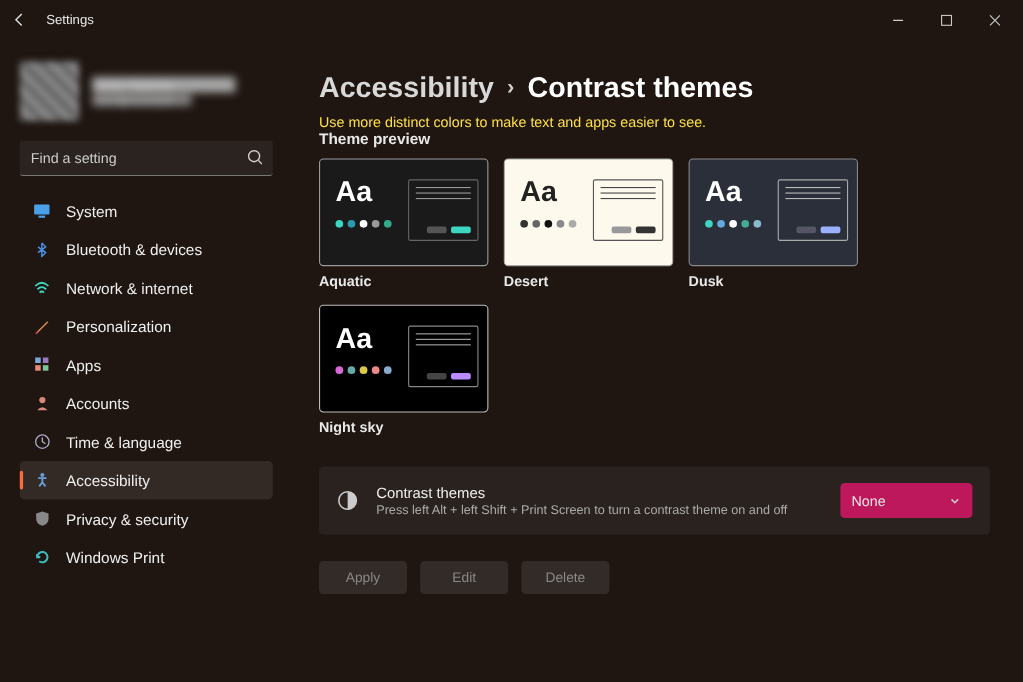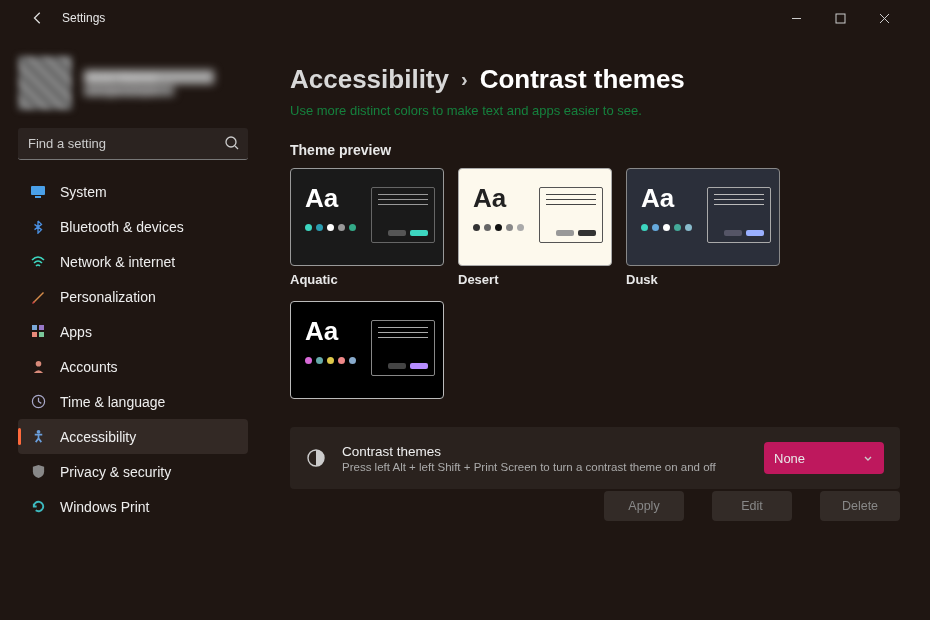--- a/index.html
+++ b/index.html
@@ -5,21 +5,21 @@
   * { box-sizing: border-box; margin: 0; padding: 0; }
   body {
     width: 930px; height: 620px; overflow: hidden;
     background: #1f1612;
     color: #e8e8e8;
     font-family: "Segoe UI", sans-serif;
     font-size: 13px;
     display: flex; flex-direction: column;
   }
   .titlebar {
-    height: 36px; display: flex; align-items: center; padding: 0 24px;
+    height: 36px; display: flex; align-items: center; padding: 0 4px;
   }
   .back-btn { width:28px; height:28px; display:flex; align-items:center; justify-content:center; cursor:pointer; }
   .title { margin-left: 10px; font-size: 12px; }
   .win-controls { margin-left:auto; display:flex; gap: 0px; }
   .win-btn { width: 44px; height:28px; display:flex; align-items:center; justify-content:center; cursor:pointer; }
   .body { flex:1; display:flex; }
   .sidebar { width: 260px; padding: 10px 12px 28px 18px; display:flex; flex-direction:column; }
   .user { display:flex; align-items:center; gap:12px; margin: 10px 0 18px 0; }
   .avatar { width:54px; height:54px; background:#555; border-radius:0; filter: blur(3px); background-image: repeating-linear-gradient(45deg,#666 0 6px,#888 6px 12px);}
   .user-text { display:flex; flex-direction:column; gap:2px; filter: blur(4px); }
@@ -46,21 +46,21 @@
     content:""; position:absolute; left:0; top:9px; bottom:9px; width:3px;
     background:#ff6a3c; border-radius:2px;
   }
   .nav-icon { width:16px; height:16px; display:flex; align-items:center; justify-content:center; }
 
   .main { flex:1; padding: 28px 30px 10px 30px; position:relative;}
   .crumbs { font-size: 26px; font-weight:600; display:flex; align-items:center; gap:12px; margin-bottom:8px;}
   .crumb-parent { color:#d8d8d8; cursor:pointer; }
   .crumb-sep { font-size: 20px; color:#ccc;}
   .crumb-current { color:#fff; }
-  .subhead { font-size:13px; color:#15803d; margin-bottom: 24px; }
+  .subhead { font-size:13px; color:#fde047; }
   .section-label { font-size:14px; font-weight:600; margin-bottom: 10px; }
 
   .themes { display:flex; flex-wrap:wrap; gap: 14px; max-width: 560px;}
   .theme-tile { display:flex; flex-direction:column; gap:6px; cursor:pointer;}
   .preview {
     width: 154px; height: 98px; border:1px solid #888; border-radius:4px;
     position:relative; padding: 14px;
   }
   .pv-aa { font-size:26px; font-weight:600; }
   .pv-dots { display:flex; gap:4px; margin-top:10px; }
@@ -98,21 +98,21 @@
   }
   .card-icon { width:20px; height:20px; }
   .card-text { display:flex; flex-direction:column; gap:2px; flex:1; }
   .card-title { font-size:13.5px; font-weight:400; color:#eee; }
   .card-sub { font-size:11.5px; color:#aaa; }
   .dropdown {
     width: 120px; height:32px; background:#be185d; border-radius:4px;
     display:flex; align-items:center; justify-content:space-between;
     padding: 0 10px; cursor:pointer; font-size:13px;
   }
-  .action-row { display:flex; gap:28px; justify-content:flex-end; margin-top:2px;}
+  .action-row { display:flex; gap:12px; justify-content:flex-start; margin-top:24px;}
   .btn {
     min-width: 80px; height:30px; border-radius:4px; border:none;
     background:#332b27; color:#888; font-size:12.5px; cursor:pointer;
   }
   svg { display:block; }
 </style>
 </head>
 <body>
 
 <div class="titlebar">
@@ -355,20 +355,21 @@
                 <div></div>
                 <div></div>
                 <div></div>
               </div>
             <div class="pv-btns">
                 <span style="background:#444"></span>
                 <span style="background:#b68cff"></span>
               </div>
           </div>
         </div>
+        <div class="theme-name">Night sky</div>
       </div>
     </div>
 
     <div class="card">
       <span class="card-icon">
         <svg width="20" height="20" viewBox="0 0 20 20">
             <circle cx="10" cy="10" r="8" stroke="#ccc" stroke-width="1.4" fill="none"></circle>
             <path d="M10 2 A8 8 0 0 1 10 18 Z" fill="#ccc"></path>
           </svg>
       </span>

